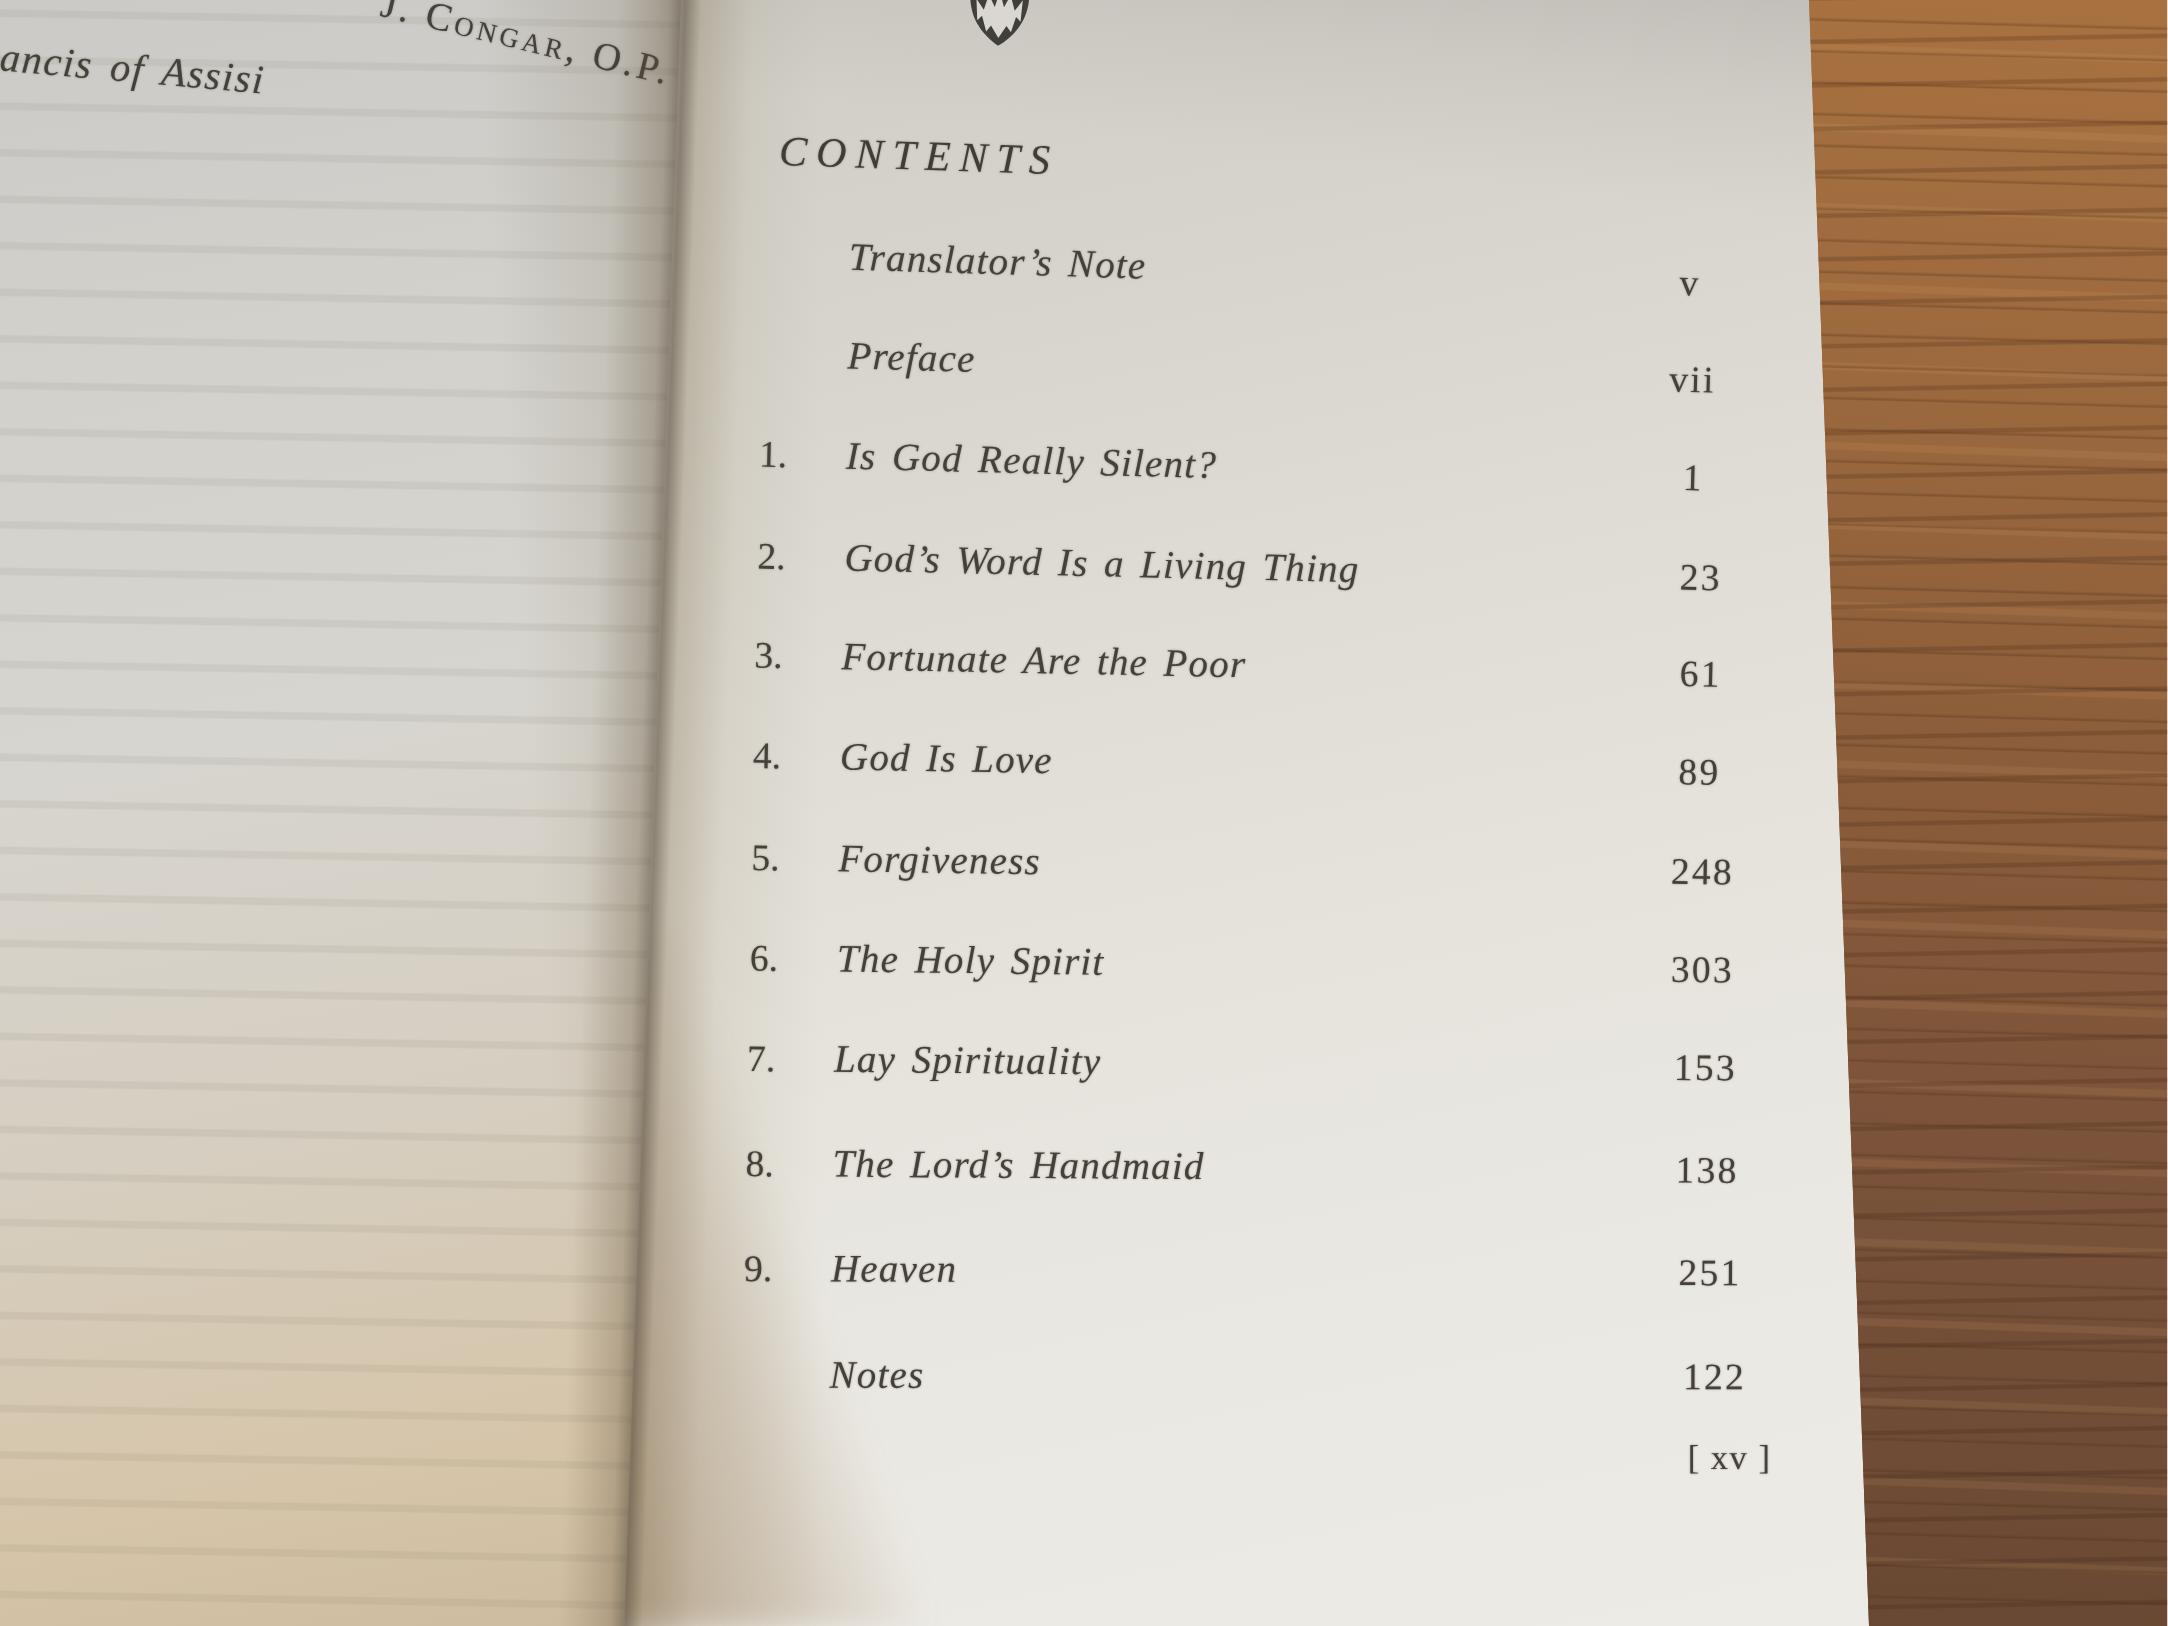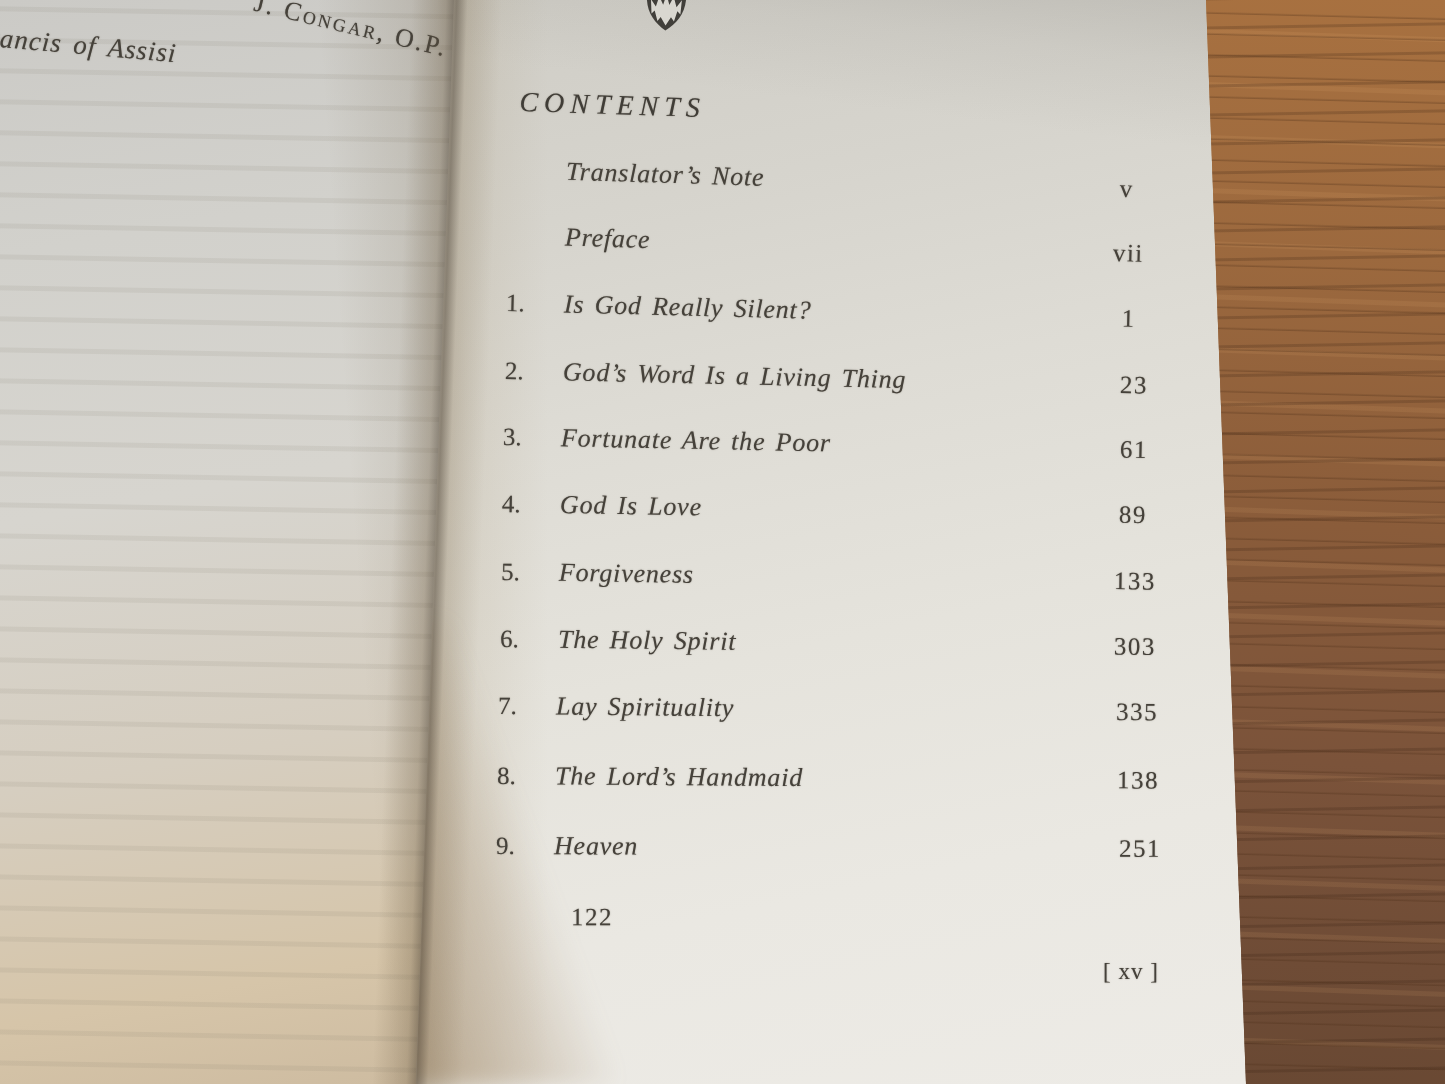--- a/index.html
+++ b/index.html
@@ -92,21 +92,21 @@
     position:absolute;left:110px;
     display:flex;align-items:baseline;line-height:34px;
     transform-origin:left center;font-size:26px;
   }
   .toc-row .num{width:58px;flex:0 0 58px;font-style:normal;font-size:25px;}
   .toc-row .title{flex:1;font-style:italic;letter-spacing:0.8px;word-spacing:3px;white-space:nowrap;}
   .toc-row .pg{flex:0 0 auto;font-style:normal;font-size:25px;letter-spacing:1.5px;text-align:right;min-width:60px;}
 
   .folio{
     position:absolute;left:705px;top:959px;width:78px;
-    font-size:23px;letter-spacing:1px;text-align:left;white-space:nowrap;
+    font-size:23px;letter-spacing:1px;text-align:right;white-space:nowrap;
   }
 </style>
 </head>
 <body>
 
 <div class="scene">
 
   <div class="wood"></div>
 
   <div class="book">
@@ -166,49 +166,50 @@
 
         <div class="toc-row ink" style="top:487px;width:645px;transform:translateX(-6px) rotate(1deg);">
           <span class="num">4.</span>
           <span class="title">God Is Love</span>
           <span class="pg">89</span>
         </div>
 
         <div class="toc-row ink" style="top:555px;width:655px;transform:translateX(-7px) rotate(0.85deg);">
           <span class="num">5.</span>
           <span class="title">Forgiveness</span>
-          <span class="pg">133</span>
+          <span class="pg">248</span>
         </div>
 
         <div class="toc-row ink" style="top:622px;width:656px;transform:translateX(-8px) rotate(0.7deg);">
           <span class="num">6.</span>
           <span class="title">The Holy Spirit</span>
           <span class="pg">303</span>
         </div>
 
         <div class="toc-row ink" style="top:689px;width:660px;transform:translateX(-10px) rotate(0.55deg);">
           <span class="num">7.</span>
           <span class="title">Lay Spirituality</span>
-          <span class="pg">335</span>
+          <span class="pg">153</span>
         </div>
 
         <div class="toc-row ink" style="top:759px;width:662px;transform:translateX(-11px) rotate(0.4deg);">
           <span class="num">8.</span>
           <span class="title">The Lord’s Handmaid</span>
           <span class="pg">138</span>
         </div>
 
         <div class="toc-row ink" style="top:829px;width:665px;transform:translateX(-12px) rotate(0.25deg);">
           <span class="num">9.</span>
           <span class="title">Heaven</span>
           <span class="pg">251</span>
         </div>
 
         <div class="toc-row ink" style="top:900px;width:669px;transform:translateX(-13px) rotate(0.1deg);">
           <span class="num"></span>
+          <span class="title">Notes</span>
           <span class="pg">122</span>
         </div>
 
       </div>
 
       <div class="folio ink">[ xv ]</div>
     </div>
 
     <div class="gutter-line"></div>
 

